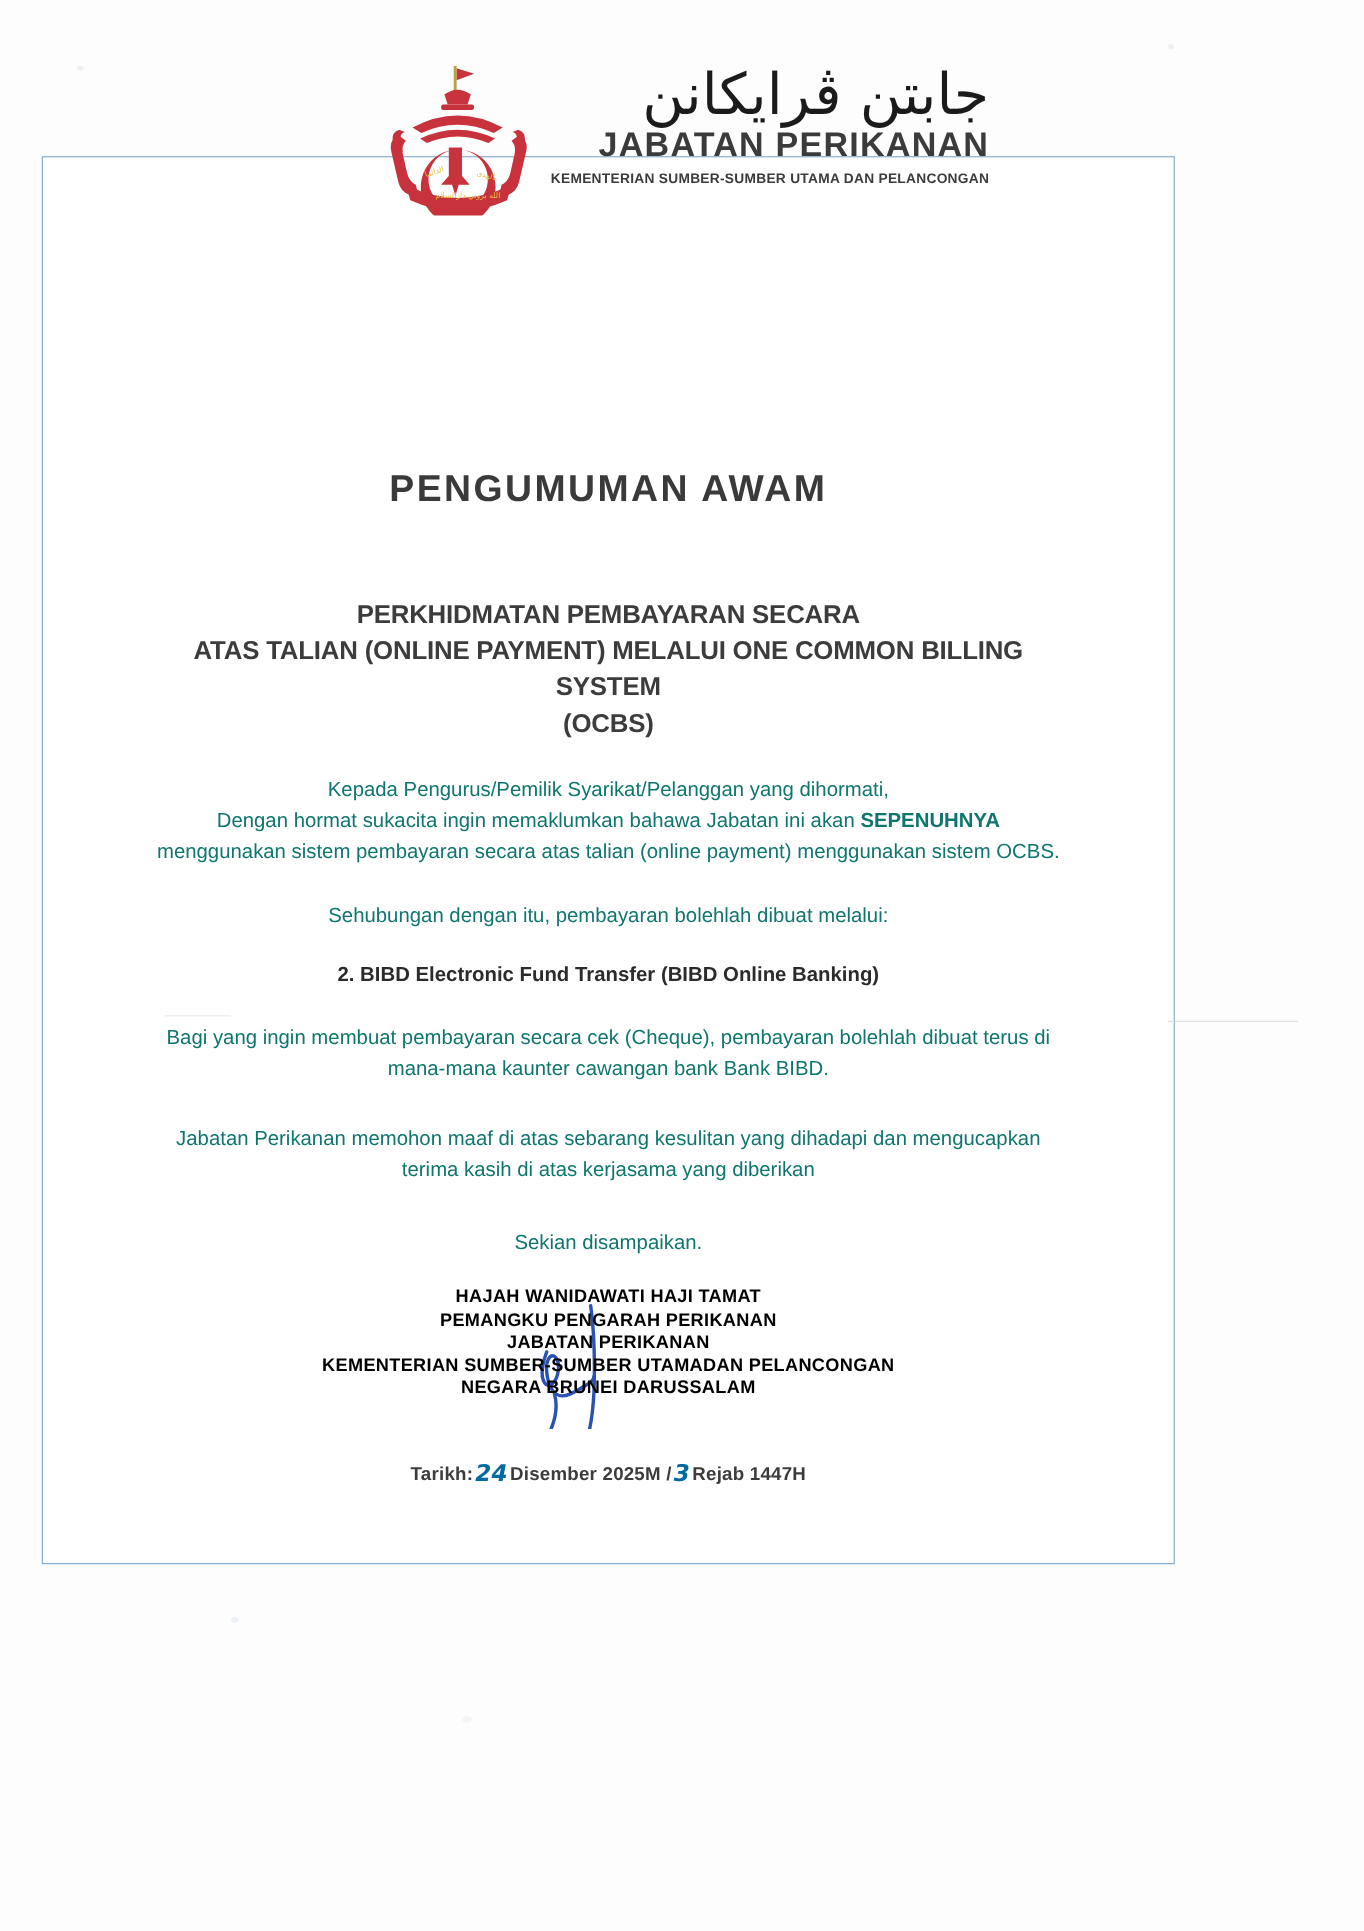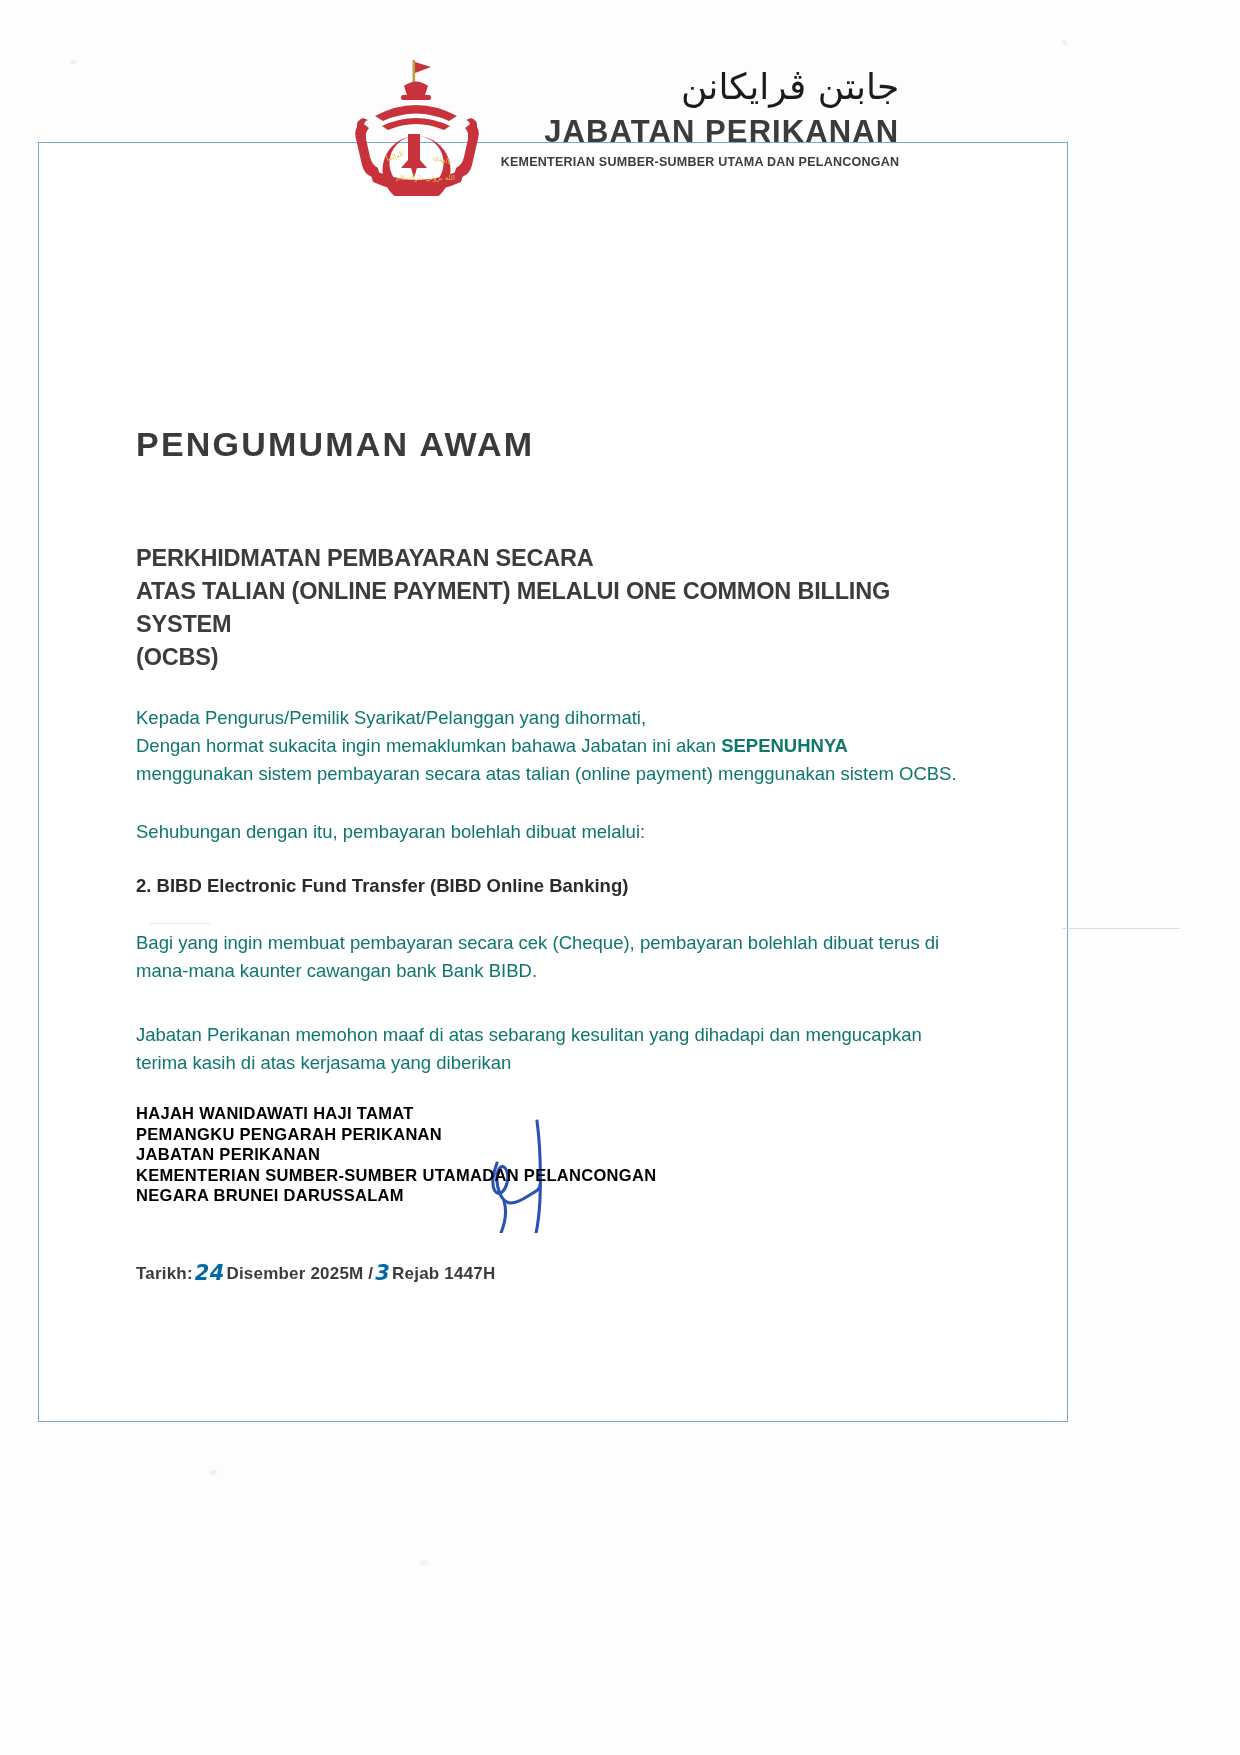--- a/index.html
+++ b/index.html
@@ -45,21 +45,21 @@
   #crest { width: 152px; height: 140px; flex: 0 0 auto; margin-top: 4px;}
   #dept-names {
     margin-left: 8px;
     padding-top: 4px;
     display: flex;
     flex-direction: column;
     align-items: flex-end;
   }
   #jawi {
     font-family: "DejaVu Sans", sans-serif;
-    font-size: 36px;
+    font-size: 52px;
     line-height: 62px;
     color: #1b1b1b;
     direction: rtl;
     letter-spacing: 1px;
     white-space: nowrap;
   }
   #dept-latin {
     font-size: 31px;
     font-weight: bold;
     letter-spacing: 1.1px;
@@ -75,21 +75,21 @@
     white-space: nowrap;
     margin-top: 5px;
   }
   
   #body-area {
     position: absolute;
     left: 38px;
     top: 330px;
     width: 1030px;
     padding: 0 98px;
-    text-align: left;
+    text-align: center;
     color: #333333;
   }
   h1#main-title {
     font-size: 34px;
     font-weight: bold;
     letter-spacing: 2.2px;
     color: #3a3a3a;
     margin-top: 95px;
   }
   #subtitle {
@@ -255,20 +255,21 @@
     <div class="para" id="para-methods">Sehubungan dengan itu, pembayaran bolehlah dibuat melalui:</div>
 
     <div id="list-block">
       <div>2. BIBD Electronic Fund Transfer (BIBD Online Banking)</div>
     </div>
 
     <div class="para" id="para-cheque">Bagi yang ingin membuat pembayaran secara cek (Cheque), pembayaran bolehlah dibuat terus di mana-mana kaunter cawangan bank Bank BIBD.</div>
 
     <div class="para" id="para-apology">Jabatan Perikanan memohon maaf di atas sebarang kesulitan yang dihadapi dan mengucapkan terima kasih di atas kerjasama yang diberikan</div>
 
+    <div class="para" id="para-closing">Sekian disampaikan.</div>
 
     <div id="sign-wrap">
       <svg id="signature-svg" viewBox="0 0 200 130" aria-hidden="true">
         <g fill="none" stroke="#2b52b3" stroke-width="3.1" stroke-linecap="round" stroke-linejoin="round">
           <path d="M96 18 C 99 40, 100 66, 99 96 C 98 116, 96 128, 93 138"></path>
           <path d="M56 60 C 52 70, 50 82, 54 88 C 58 94, 64 88, 66 80 C 68 72, 66 66, 63 64 C 59 62, 55 68, 56 78 C 57 90, 62 100, 70 100 C 78 100, 85 94, 92 90 C 96 88, 99 85, 99 82"></path>
           <path d="M63 98 C 66 108, 64 120, 60 130"></path>
         </g>
       </svg>
 

